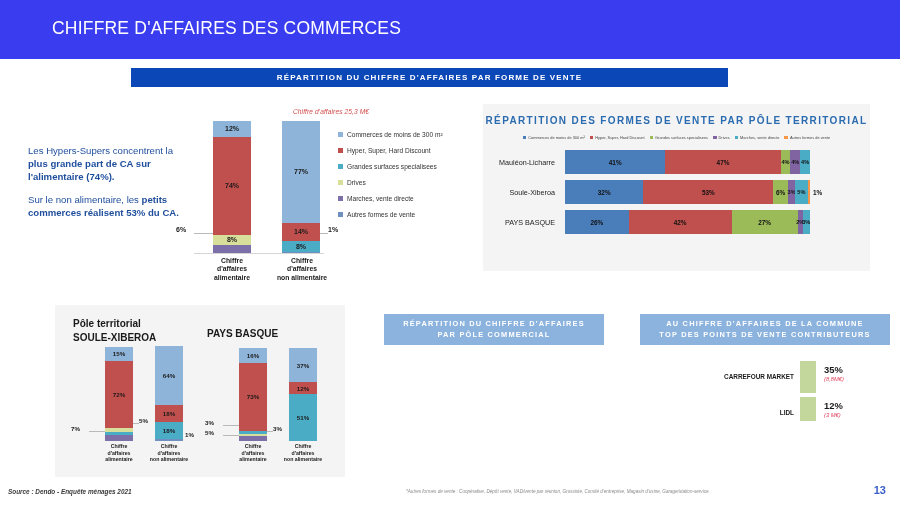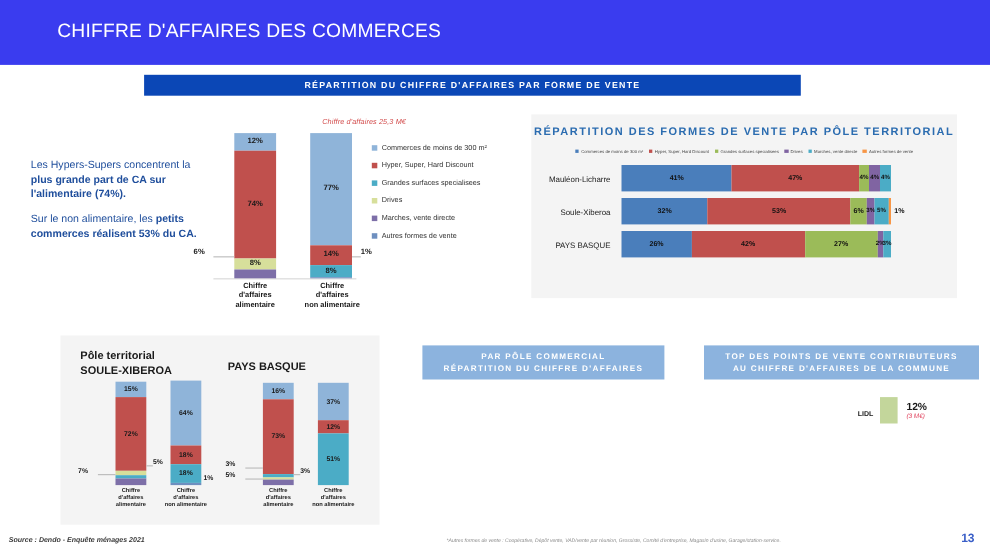--- a/index.html
+++ b/index.html
@@ -354,31 +354,39 @@
     <div class="leader" style="left:16px;top:78px;width:16px;"></div>
     <div class="out-label" style="left:-2px;top:82px;font-size:6.2px;">5%</div>
     <div class="leader" style="left:16px;top:88px;width:16px;"></div>
     <div class="out-label" style="left:66px;top:78px;font-size:6.2px;">3%</div>
     <div class="leader" style="left:60px;top:84px;width:6px;"></div>
   </div>
 </div>
 
 <div id="pole-commercial">
   <div class="blue-banner">
+    <div>RÉPARTITION DU CHIFFRE D'AFFAIRES</div>
     <div>PAR PÔLE COMMERCIAL</div>
-    <div>RÉPARTITION DU CHIFFRE D'AFFAIRES</div>
   </div>
 </div>
 
 <div id="top-points">
   <div class="blue-banner">
+    <div>AU CHIFFRE D'AFFAIRES DE LA COMMUNE</div>
     <div>TOP DES POINTS DE VENTE CONTRIBUTEURS</div>
-    <div>AU CHIFFRE D'AFFAIRES DE LA COMMUNE</div>
   </div>
   <div id="tp-rows" style="margin-top:14px;position:relative;">
+      <div style="position: relative; height: 36px;">
+        <div style="position: absolute; left: 0px; top: 0px; width: 154px; height: 100%; display: flex; align-items: center; justify-content: flex-end; text-align: right; font-size: 6.4px; font-weight: bold; color: rgb(26, 26, 26); line-height: 1.35;">CARREFOUR MARKET</div>
+        <div style="position: absolute; left: 160px; top: 2px; width: 16px; height: 32px; background: rgb(195, 214, 155);"></div>
+        <div style="position: absolute; left: 184px; top: 5px;">
+          <div class="val-main">35%</div>
+          <div class="val-sub">(8,8M€)</div>
+        </div>
+      </div>
       <div style="position: relative; height: 36px;">
         <div style="position: absolute; left: 0px; top: 0px; width: 154px; height: 100%; display: flex; align-items: center; justify-content: flex-end; text-align: right; font-size: 6.4px; font-weight: bold; color: rgb(26, 26, 26); line-height: 1.35;">LIDL</div>
         <div style="position: absolute; left: 160px; top: 2px; width: 16px; height: 24px; background: rgb(195, 214, 155);"></div>
         <div style="position: absolute; left: 184px; top: 5px;">
           <div class="val-main">12%</div>
           <div class="val-sub">(3 M€)</div>
         </div>
       </div>
     </div>
 </div>

